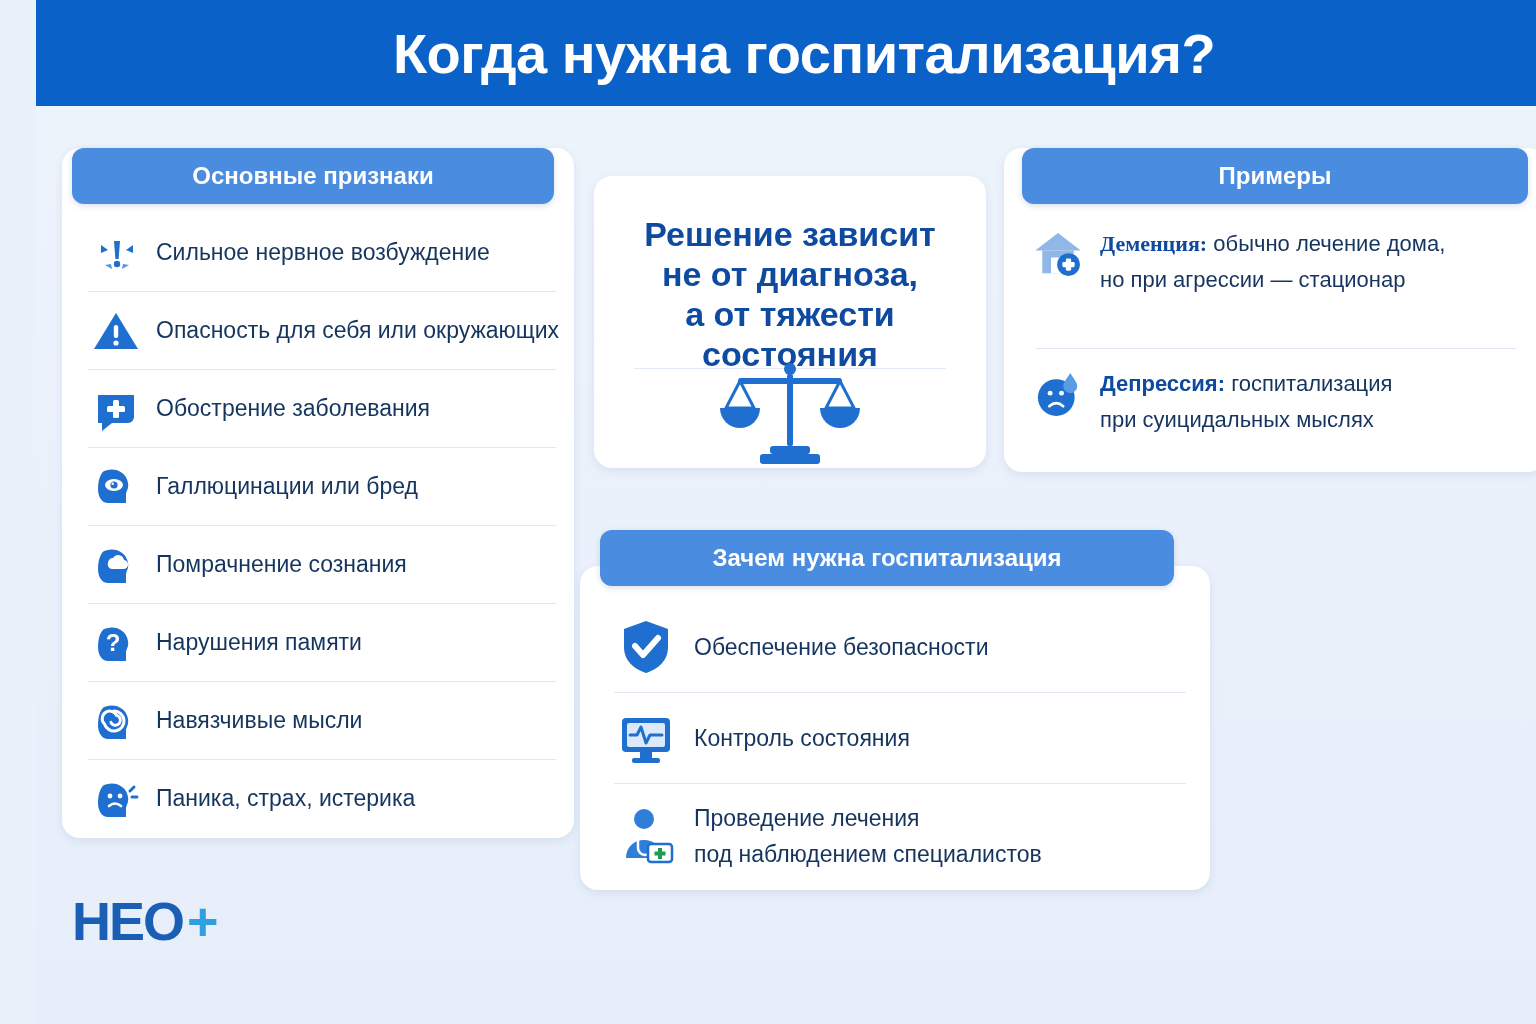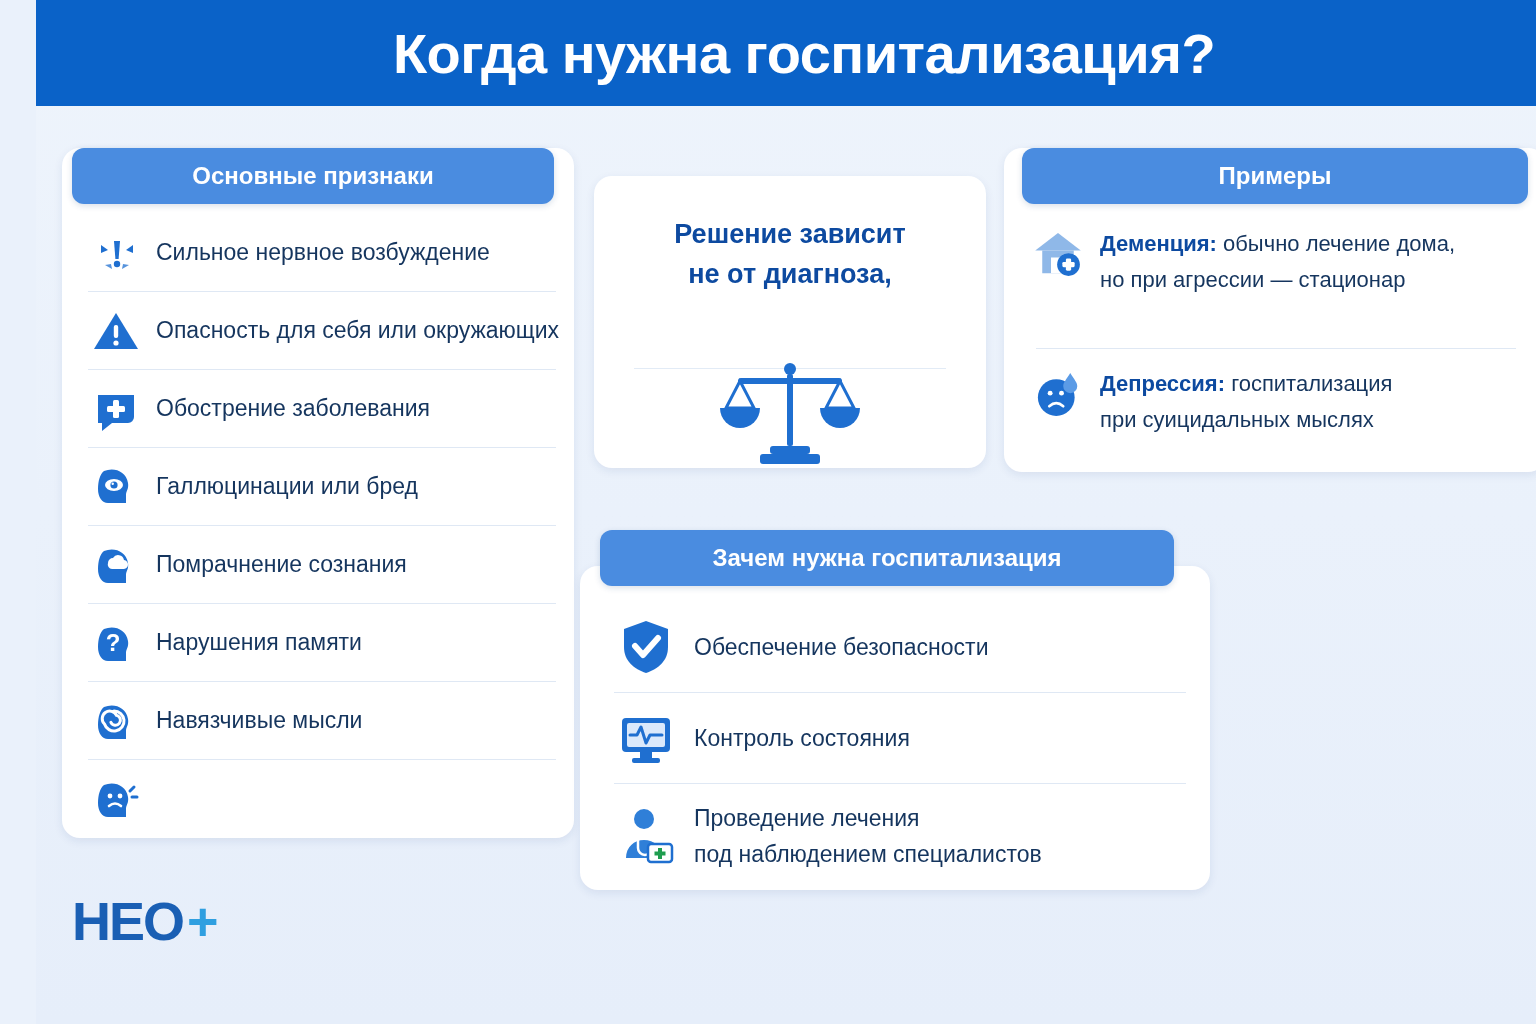--- a/index.html
+++ b/index.html
@@ -112,21 +112,21 @@
     height: 292px;
   }
   #decision-text {
     position: absolute;
     left: 558px;
     top: 214px;
     width: 392px;
     text-align: center;
     color: #0d4aa0;
     font-weight: bold;
-    font-size: 27px;
+    font-size: 34px;
     line-height: 40px;
   }
   #decision-divider {
     position: absolute;
     left: 598px;
     top: 368px;
     width: 312px;
     height: 1px;
     background: #e2ebf6;
   }
@@ -336,28 +336,30 @@
     <div class="sign-row">
       <div class="ico">
         <svg viewBox="0 0 56 56" width="56" height="56">
           <path d="M16 14c10-4 22 0 24 12 1 6-2 8-2 12v8H20c-6 0-10-6-10-14 0-8 2-15 6-18z" fill="#1f6fd0"></path>
           <circle cx="22" cy="25" r="2.4" fill="#fff"></circle>
           <circle cx="32" cy="25" r="2.4" fill="#fff"></circle>
           <path d="M21 35q6-5 12 0" fill="none" stroke="#fff" stroke-width="2.6" stroke-linecap="round"></path>
           <path d="M42 20l4-4M44 26h5" stroke="#1f6fd0" stroke-width="3" stroke-linecap="round"></path>
         </svg>
       </div>
+      <div class="sign-label">Паника, страх, истерика</div>
     </div>
 
   </div>
 
   <div class="card" id="decision-card"></div>
   <div id="decision-text">
     <div>Решение зависит</div>
     <div>не от диагноза,</div>
+    <div>а от тяжести состояния</div>
   </div>
   <div id="decision-divider"></div>
   <div id="scales-icon">
     <svg viewBox="0 0 164 110" width="164" height="110">
       <g fill="#1f6fd0">
         <circle cx="82" cy="9" r="6"></circle>
         <rect x="79" y="14" width="6" height="72" rx="2"></rect>
         <rect x="30" y="18" width="104" height="6" rx="3"></rect>
         <path d="M32 21 L18 48 H46 Z" fill="none" stroke="#1f6fd0" stroke-width="3"></path>
         <path d="M132 21 L118 48 H146 Z" fill="none" stroke="#1f6fd0" stroke-width="3"></path>
@@ -379,21 +381,21 @@
       <svg viewBox="0 0 64 64" width="64" height="64">
         <path d="M32 8 L58 28 H6 Z" fill="#8fb8e8"></path>
         <rect x="14" y="28" width="36" height="26" fill="#8fb8e8"></rect>
         <rect x="24" y="36" width="12" height="18" fill="#ffffff"></rect>
         <circle cx="44" cy="44" r="13" fill="#1f6fd0"></circle>
         <rect x="41" y="37" width="6" height="14" fill="#fff" rx="1.5"></rect>
         <rect x="37" y="41" width="14" height="6" fill="#fff" rx="1.5"></rect>
       </svg>
     </div>
     <div class="example-text">
-      <span style="font-weight:bold;color:#0d4aa0;">Деменция:</span><span> обычно лечение дома,</span><br>
+      <span style="font-weight:bold;color:#0d4aa0;font-family:Liberation Serif, serif;">Деменция:</span><span> обычно лечение дома,</span><br>
       <span>но при агрессии — стационар</span>
     </div>
   </div>
 
   <div id="examples-divider"></div>
 
   <div class="example-row" id="example-1">
     <div class="ico">
       <svg viewBox="0 0 64 64" width="64" height="64">
         <circle cx="30" cy="36" r="21" fill="#1f6fd0"></circle>

